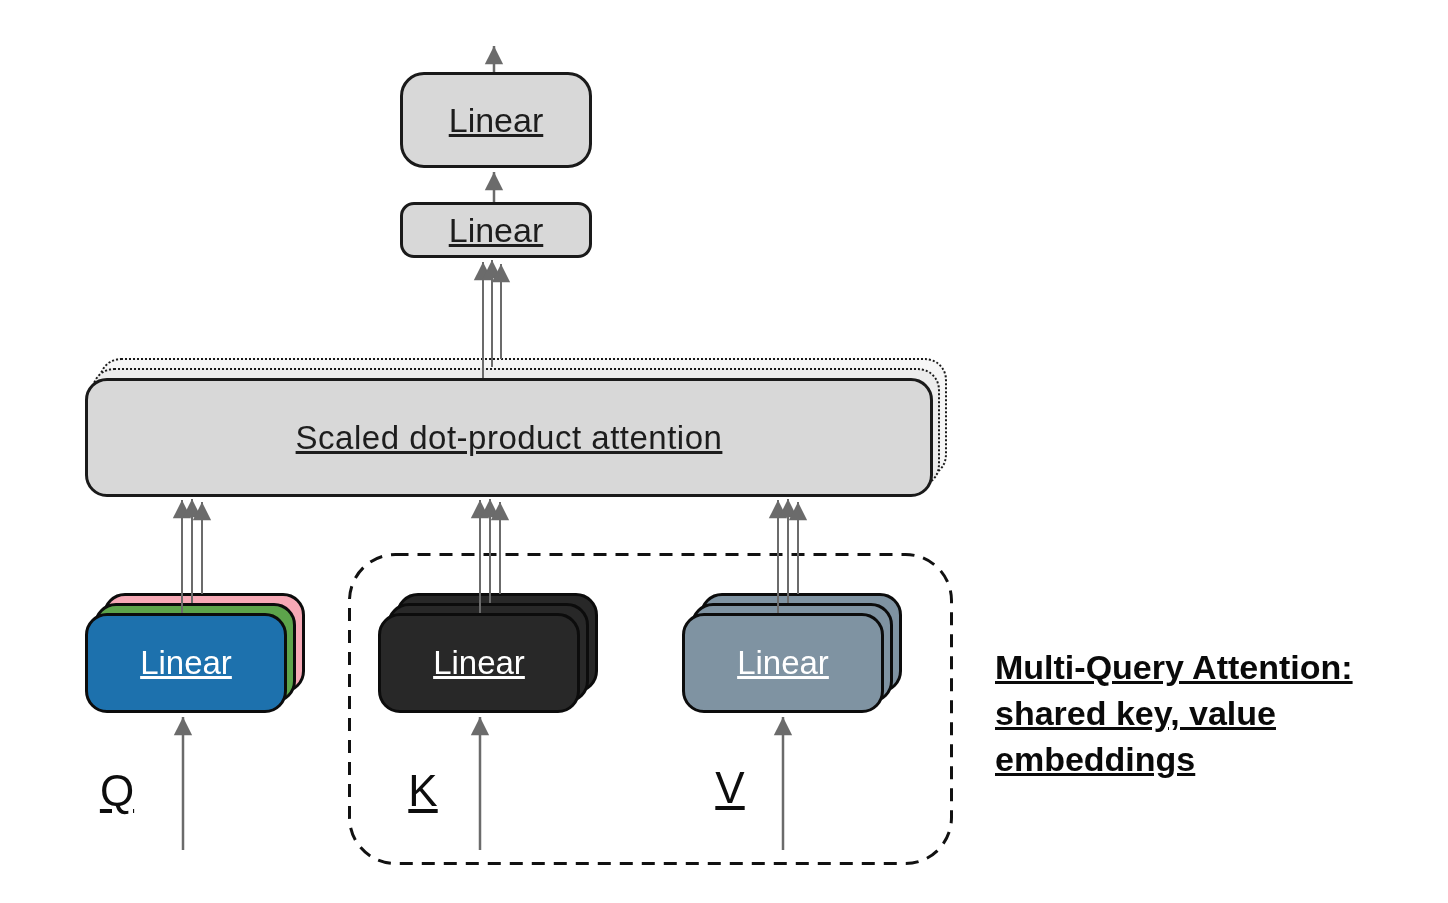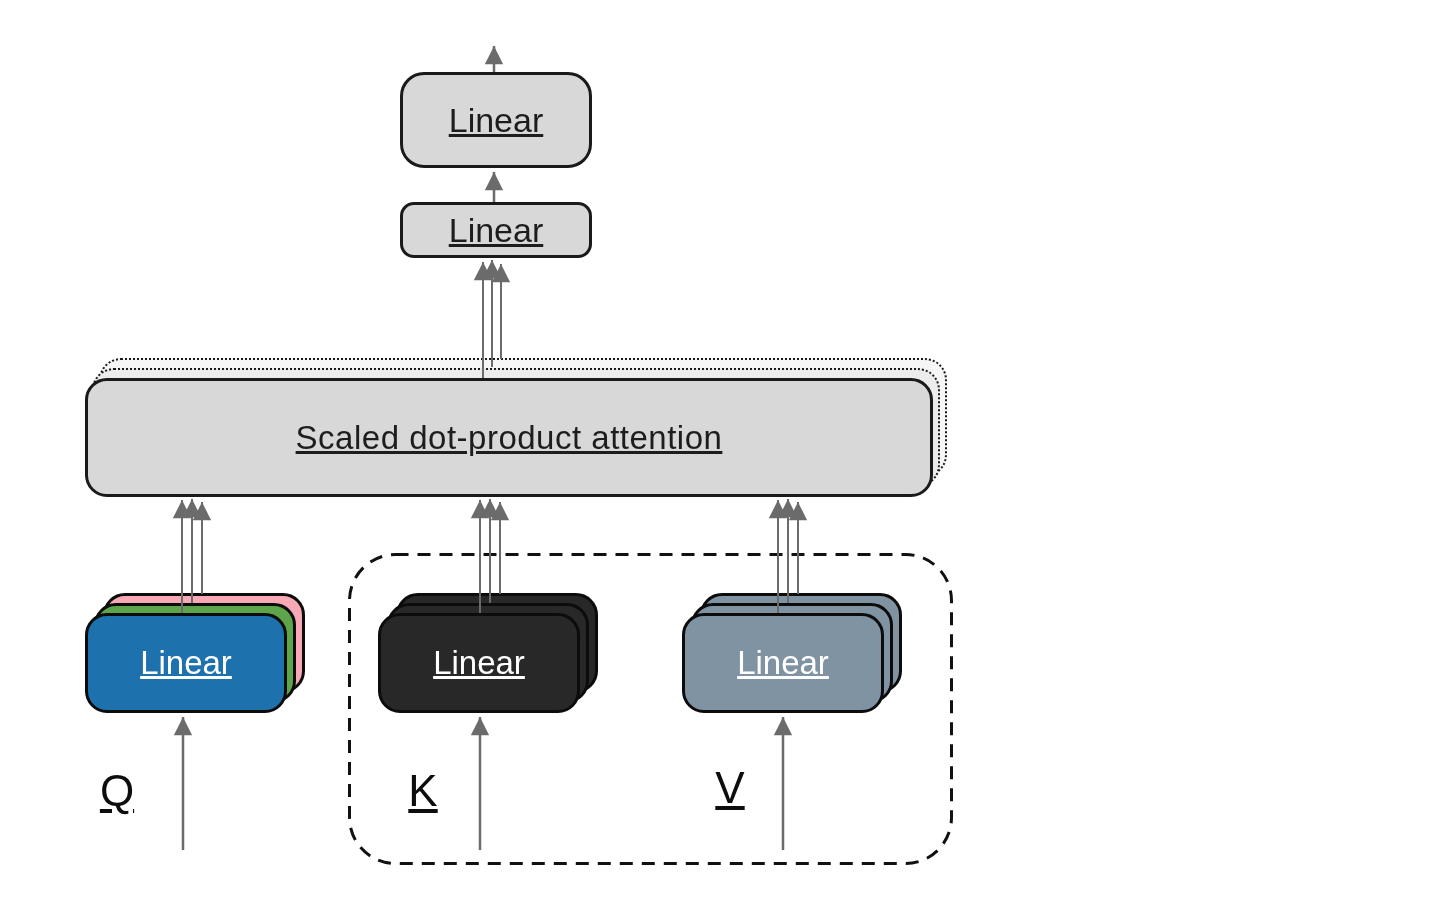--- a/index.html
+++ b/index.html
@@ -108,20 +108,23 @@
   <div class="layer v-back"></div>
   <div class="layer v-mid"></div>
   <div class="layer v-front">
     <span>Linear</span>
   </div>
 
   <div class="io-label q-label">Q</div>
   <div class="io-label k-label">K</div>
   <div class="io-label v-label">V</div>
 
+  <div class="caption">Multi-Query Attention:
+shared key, value
+embeddings</div>
 
   <svg class="overlay" viewBox="0 0 1448 903">
     <defs>
       <marker id="ah" viewBox="0 0 12 12" refX="11" refY="6" markerWidth="22" markerHeight="22" markerUnits="userSpaceOnUse" orient="auto">
         <path d="M1,1 L11,6 L1,11 Z"></path>
       </marker>
     </defs>
 
     <rect class="dashed-box" x="349.5" y="554.5" width="602" height="309" rx="46" stroke-dasharray="13 9"></rect>
 

